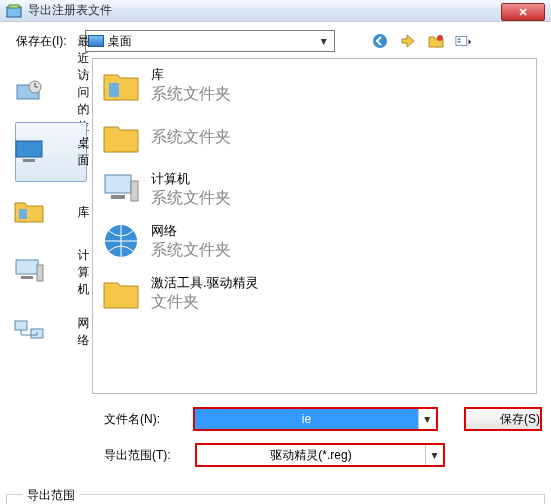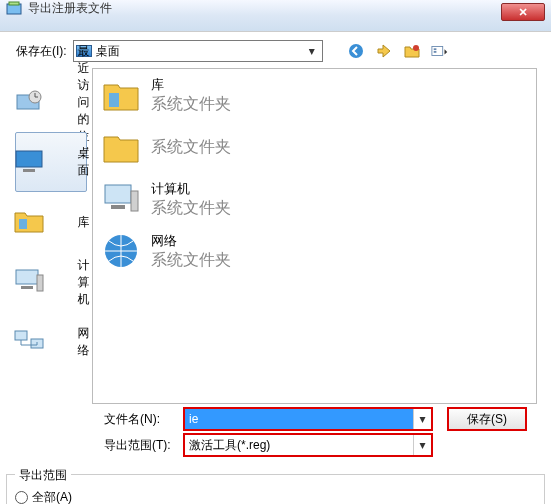--- a/index.html
+++ b/index.html
@@ -1,28 +1,28 @@
 <!DOCTYPE html>
 <html><head>
 <meta charset="utf-8">
 <style>
   * { box-sizing: border-box; margin: 0; padding: 0; font-family: "Microsoft YaHei", "SimSun", Tahoma, sans-serif; font-size: 12px; }
   body { width: 551px; height: 504px; background: #fff; }
   
   
-  .titlebar { height: 32px; background: linear-gradient(to bottom, #f5f8ff 0%, #dce7f5 50%, #cfdff0 100%); border-bottom: 1px solid #ccc; display: flex; padding: 0 6px; position: relative; }
+  .titlebar { height: 22px; background: linear-gradient(to bottom, #f5f8ff 0%, #dce7f5 50%, #cfdff0 100%); border-bottom: 1px solid #ccc; display: flex; align-items: center; padding: 0 6px; position: relative; }
   .titlebar-icon { width: 16px; height: 16px; margin-right: 6px; display: inline-block; }
   .titlebar-title { color: #333; }
   .titlebar-close { position: absolute; right: 6px; top: 3px; width: 44px; height: 18px; background: linear-gradient(to bottom,#f08f8f,#c93030); border: 1px solid #8a2a2a; border-radius: 2px; display: flex; align-items:center; justify-content:center; color:#fff; font-weight:bold; font-size:11px; }
   
   
   .dialog-body { padding: 8px 10px 6px 10px; }
 
   
-  .savein-row { display:flex; align-items:center; gap:6px; margin-bottom:6px; margin-left:6px; }
+  .savein-row { display:flex; align-items:center; gap:18px; margin-bottom:6px; margin-left:6px; }
   .savein-label { color:#000; }
   .savein-combo { flex: 0 0 250px; height:22px; border:1px solid #7a7a7a; background:#fff; display:flex; align-items:center; padding:0 2px; }
   .savein-combo .mini-icon { width:16px; height:12px; background:linear-gradient(to bottom,#7bbef0,#2f7fd0); margin-right:4px; border:1px solid #2a5b90; }
   .savein-combo .text { flex:1; }
   .savein-combo .dd { width:16px; text-align:center; color:#333; }
   .toolbar-icons { display:flex; align-items:center; gap:10px; margin-left:18px;}
   .ticon { width:18px; height:18px; display:inline-flex; align-items:center; justify-content:center; }
 
   
   .main-split { display:flex; height:336px; }
@@ -33,32 +33,32 @@
   .place .pl { color:#000; font-size:12px; }
   
   
   .filelist { flex:1; border:1px solid #bbb; background:#fff; margin-right:4px; overflow:hidden; }
   .fitem { display:flex; align-items:center; height:52px; padding:4px 8px; gap:10px; }
   .fitem .fi-icon { width:40px; height:40px; display:flex; align-items:center; justify-content:center; }
   .fitem .fi-text .fi-name { color:#000; font-size:13px; }
   .fitem .fi-text .fi-type { color:#888; font-size:16px; }
 
   
-  .field-row { display:flex; align-items:center; margin:4px 0; margin-left:94px;}
+  .field-row { display:flex; align-items:center; margin:14px 0; margin-left:94px;gap:12px;}
   .field-label { width:80px; color:#000; }
   .field-input-wrap { width:248px; height:22px; border:1px solid #7a7a7a; background:#fff; display:flex; align-items:center; }
-  .field-input { flex:1; border:none; outline:none; padding:0 4px; font-size:12px; height:20px; }
+  .field-input { flex:1; border:none; outline:none; padding:0 4px; font-size:12px; height:20px;text-align:center; }
   .field-input.sel { background:#3399ff; color:#fff; }
   .field-dd { width:18px; height:20px; display:flex; align-items:center; justify-content:center; border-left:1px solid #ccc; color:#333; }
   .highlight-red { outline:2px solid #d00; outline-offset:-1px; }
-  .btn { width:78px; height:22px; margin-left:16px; border:1px solid #888; background:linear-gradient(to bottom,#fdfdfd,#e4e4e4); display:flex; align-items:center; justify-content:center; cursor:pointer; }
+  .btn { width:78px; height:22px; margin-left:16px; border:1px solid #888; background:linear-gradient(to bottom,#fdfdfd,#e4e4e4); display:flex; align-items:center; justify-content:flex-end; cursor:pointer; }
 
   
   .export-group { margin:8px 6px 6px 6px; border:1px solid #ccc; padding:10px 8px 8px 8px; position:relative; }
-  .export-group .legend { position:absolute; top:-8px; left:8px; background:#fff; padding:0 4px; }
+  .export-group .legend { position:absolute; top:-8px; left:16px; background:#fff; padding:0 4px; }
   .radio-row { display:flex; align-items:center; gap:4px; margin:4px 0; }
   .radio { width:13px; height:13px; border-radius:50%; border:1px solid #555; display:inline-flex; align-items:center; justify-content:center; background:#fff;}
   
   
   .folder-yellow { fill:#f5c84c; }
   .globe { fill:#3a8fd6; }
 </style>
 </head>
 <body>
 
@@ -194,38 +194,49 @@
             <svg width="40" height="40" viewBox="0 0 40 40">
               <circle cx="20" cy="20" r="16" class="globe"></circle>
               <path d="M4 20h32M20 4v32M8 10q12 10 24 0M8 30q12 -10 24 0" stroke="#fff" fill="none"></path>
             </svg>
           </span>
         <div class="fi-text">
             <div class="fi-name">网络</div>
             <div class="fi-type">系统文件夹</div>
           </div>
       </div>
+      <div class="fitem">
+        <span class="fi-icon">
+            <svg width="40" height="40" viewBox="0 0 40 40">
+              <path d="M3 10h14l2 3h18v22H3z" class="folder-yellow" stroke="#b08a20"></path>
+            </svg>
+          </span>
+        <div class="fi-text">
+            <div class="fi-name">激活工具.驱动精灵</div>
+            <div class="fi-type">文件夹</div>
+          </div>
+      </div>
     </div>
   </div>
 
   <div class="field-row">
     <span class="field-label">文件名(N):</span>
     <div class="field-input-wrap highlight-red">
       <input class="field-input sel" value="ie" style="">
       <span class="field-dd">▾</span>
     </div>
     <div class="btn highlight-red">
         <span>保存(S)</span>
       </div>
   </div>
 
   <div class="field-row">
     <span class="field-label">导出范围(T):</span>
     <div class="field-input-wrap highlight-red">
-      <span class="field-input" style="line-height:20px;">激活工具(*.reg)</span>
+      <span class="field-input" style="line-height:20px;">驱动精灵(*.reg)</span>
       <span class="field-dd">▾</span>
     </div>
   </div>
 
 </div>
 
 <div class="export-group">
   <span class="legend">导出范围</span>
   <div class="radio-row">
     <span class="radio"></span>

